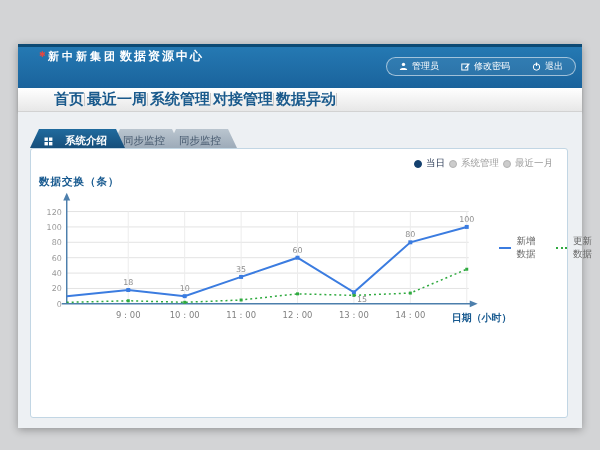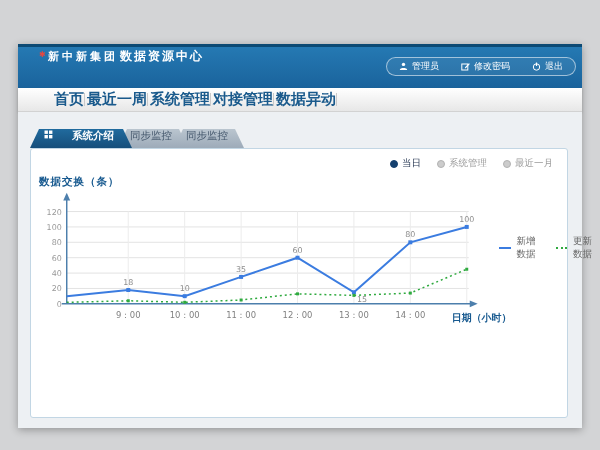--- a/index.html
+++ b/index.html
@@ -43,36 +43,36 @@
   }
   .nav-item {
     width:63px; text-align:right; font-size:15px; font-weight:bold;
     color:#1a5a8c; border-right:1px solid #c9c9c9; line-height:13px; cursor:pointer;
   }
   
   .content { position:absolute; left:0; right:0; top:68px; bottom:0; background:#edf0f3; }
   .tabs { position:absolute; top:17px; left:12px; display:flex; height:19px; z-index:3; }
   .tab {
     position:relative; height:19px; padding:0 16px 0 12px;
-    display:flex; align-items:flex-start; gap:19px;
+    display:flex; align-items:flex-end; gap:12px;
     font-size:10.5px; color:#43566b; cursor:pointer;
     background:linear-gradient(#bac5cf,#9dabb9);
     clip-path:polygon(9px 0, calc(100% - 9px) 0, 100% 100%, 0 100%);
     margin-left:-14px;
   }
   .tab:first-child { margin-left:0; z-index:2; }
   .tab.active {
     background:linear-gradient(#206b9e,#164e7b);
     color:#fff; font-weight:bold; z-index:2; padding:0 18px 0 14px;
   }
   .panel {
     position:absolute; top:36px; left:12px; width:538px; height:270px;
     background:#fff; border:1px solid #c2d6e4; border-radius:3px;
   }
-  .radio-row { position:absolute; top:8px; right:14px; display:flex; gap:16px; align-items:flex-start; z-index:2; }
+  .radio-row { position:absolute; top:8px; right:14px; display:flex; gap:4px; align-items:flex-start; z-index:2; }
   .radio-item { display:flex; gap:4px; align-items:center; font-size:9.5px; color:#9a9a9a; cursor:pointer; }
   .radio-item.selected { color:#2a3a55; }
   .radio-dot { width:8px; height:8px; border-radius:50%; background:#cccccc; border:1px solid #b2b2b2; }
   .radio-item.selected .radio-dot { background:#14406e; border-color:#14406e; }
   .y-axis-title { position:absolute; top:26px; left:8px; font-size:10.5px; font-weight:bold; color:#17598f; letter-spacing:1px; }
   #chart { position:absolute; left:0; top:0; }
   .legend { position:absolute; top:86px; left:468px; display:flex; flex-direction:row; gap:19px; }
   .legend-item { display:flex; align-items:center; gap:6px; font-size:9.5px; color:#666; cursor:pointer; }
   .sample { width:22px; height:0; border-top:2px solid #3b7ce0; }
   .sample.dotted { border-top:2px dotted #2faa3f; }

